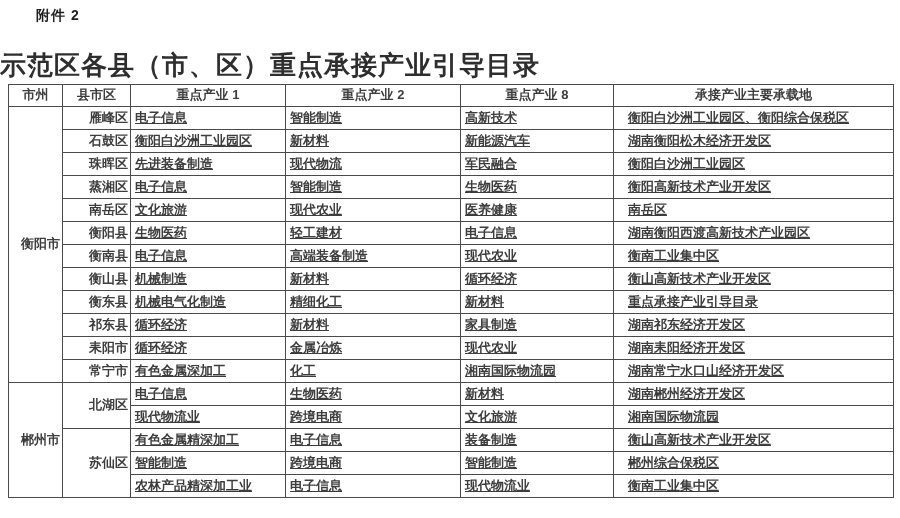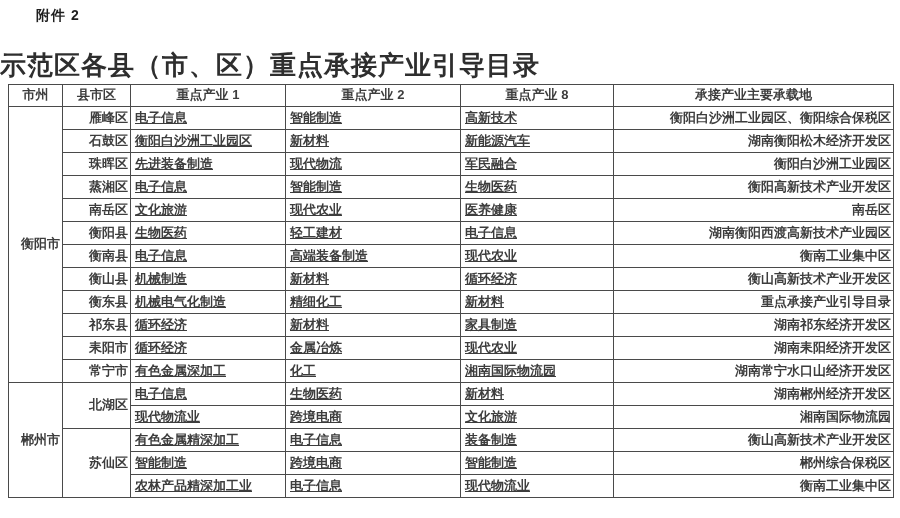--- a/index.html
+++ b/index.html
@@ -42,21 +42,21 @@
     color: #3d3d3d;
     line-height: 1.15;
     padding: 1px 2px;
     overflow: hidden;
     white-space: nowrap;
   }
   .catalog th { height: 22px; text-align: center; }
   .catalog tbody td { height: 23px; }
   td.city-col, td.district-col { text-align: right; }
   td.industry-col { text-align: left; padding-left: 4px; text-decoration: underline; }
-  td.carrier-col { text-align: right; padding-left: 14px; }
+  td.carrier-col { text-align: left; padding-left: 14px; text-decoration: underline; }
 </style>
 </head>
 <body>
 
 <div class="attachment">附件 2</div>
 
 <div class="doc-title">示范区各县（市、区）重点承接产业引导目录</div>
 
 <table class="catalog">
   <colgroup>

